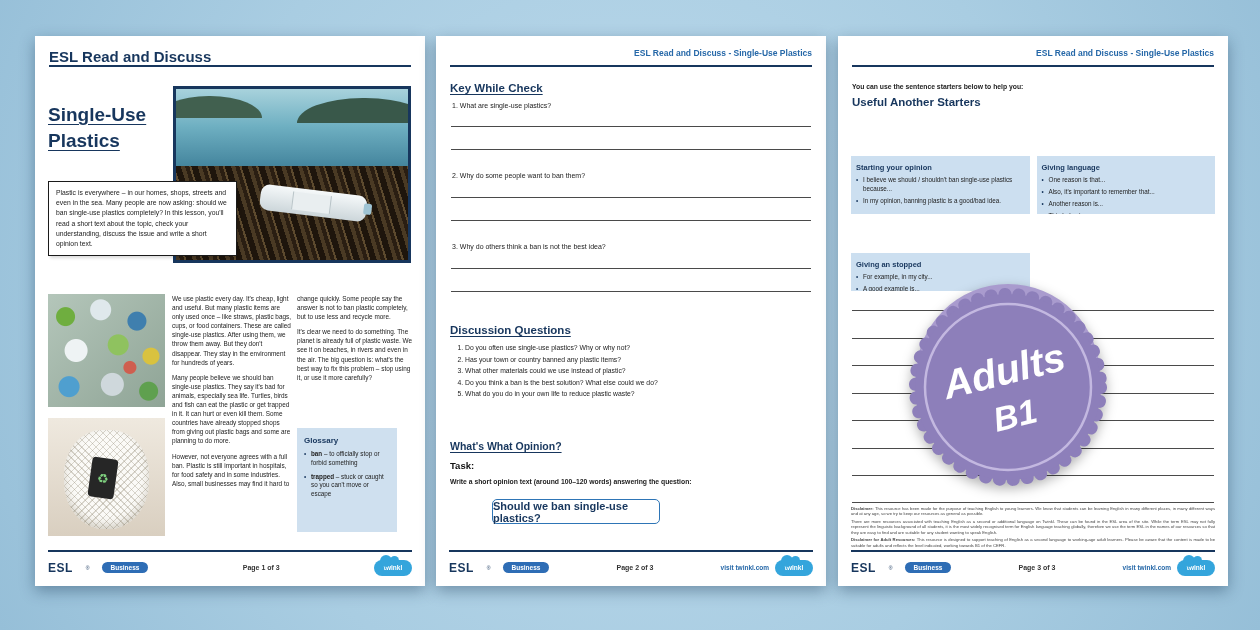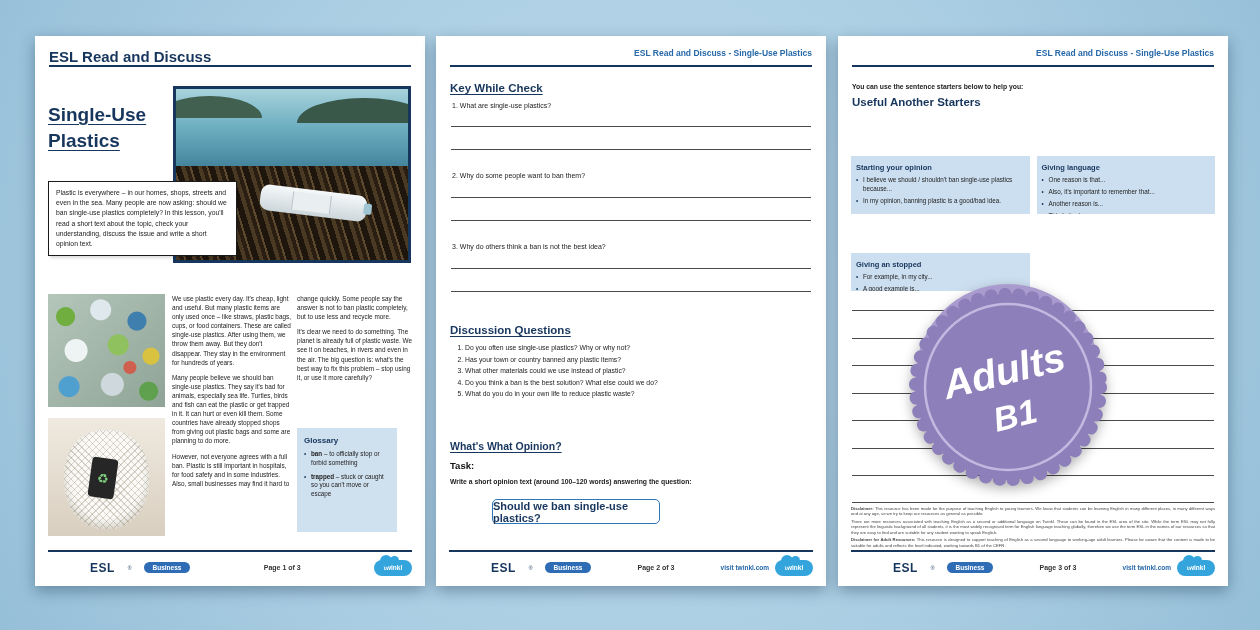--- a/index.html
+++ b/index.html
@@ -23,21 +23,21 @@
     text-align:right; font-weight:bold; font-size:8.5px; color:#2668a8;
     border-bottom:2px solid #17365d; padding-bottom:7px;
   }
   .h2 { position:absolute; left:14px; font-size:11.5px; font-weight:bold; color:#17365d;
         text-decoration:underline; text-underline-offset:2px; }
   .footer {
     position:absolute; left:13px; right:13px; bottom:8px;
     border-top:2px solid #17365d; padding-top:5px;
     display:flex; align-items:center; justify-content:space-between; height:28px;
   }
-  .brand { display:flex; align-items:center; gap:12px;margin-left:42px; }
+  .brand { display:flex; align-items:center; gap:12px; }
   .brand-text { font-weight:bold; font-size:12px; color:#17365d; letter-spacing:.5px; }
   .reg { font-size:5px; color:#17365d; vertical-align:super; margin-left:1px; }
   .pill { background:#2e6db5; color:#fff; font-size:6.5px; font-weight:bold;
           padding:2px 9px; border-radius:8px; }
   .page-label { font-size:7px; font-weight:bold; color:#333; }
   .footer-right { display:flex; align-items:center; gap:6px; }
   .site { font-size:6.5px; font-weight:bold; color:#2668a8; }
   .cloud { position:relative; width:38px; height:16px; background:#34a5dc; border-radius:9px;
            display:flex; align-items:center; justify-content:center;
            color:#fff; font-size:6.5px; font-weight:bold; }

